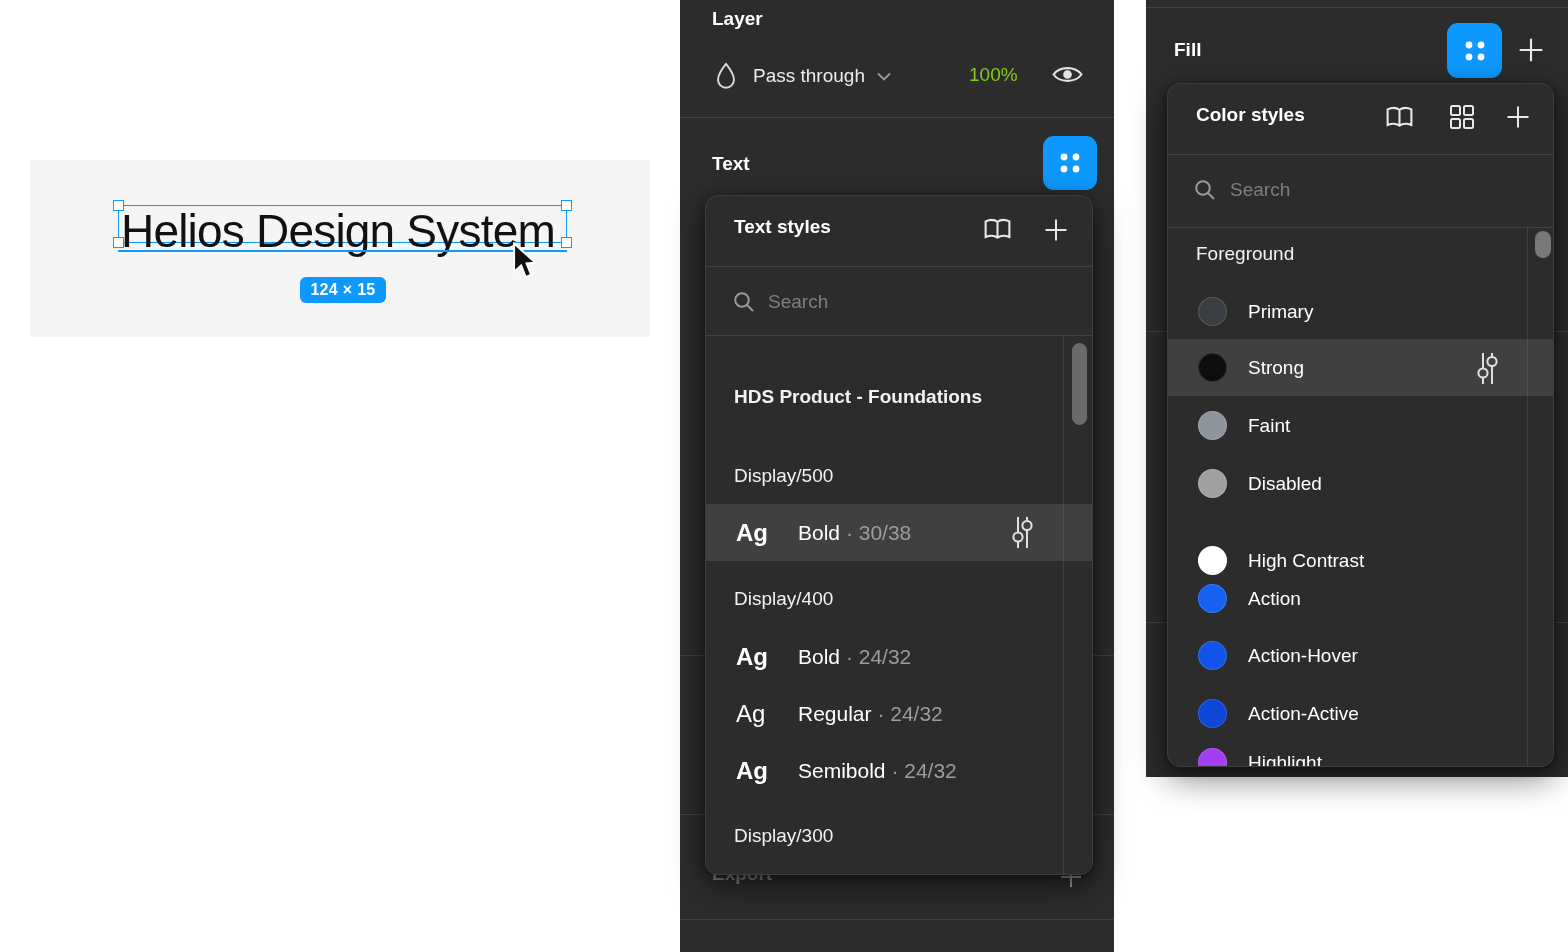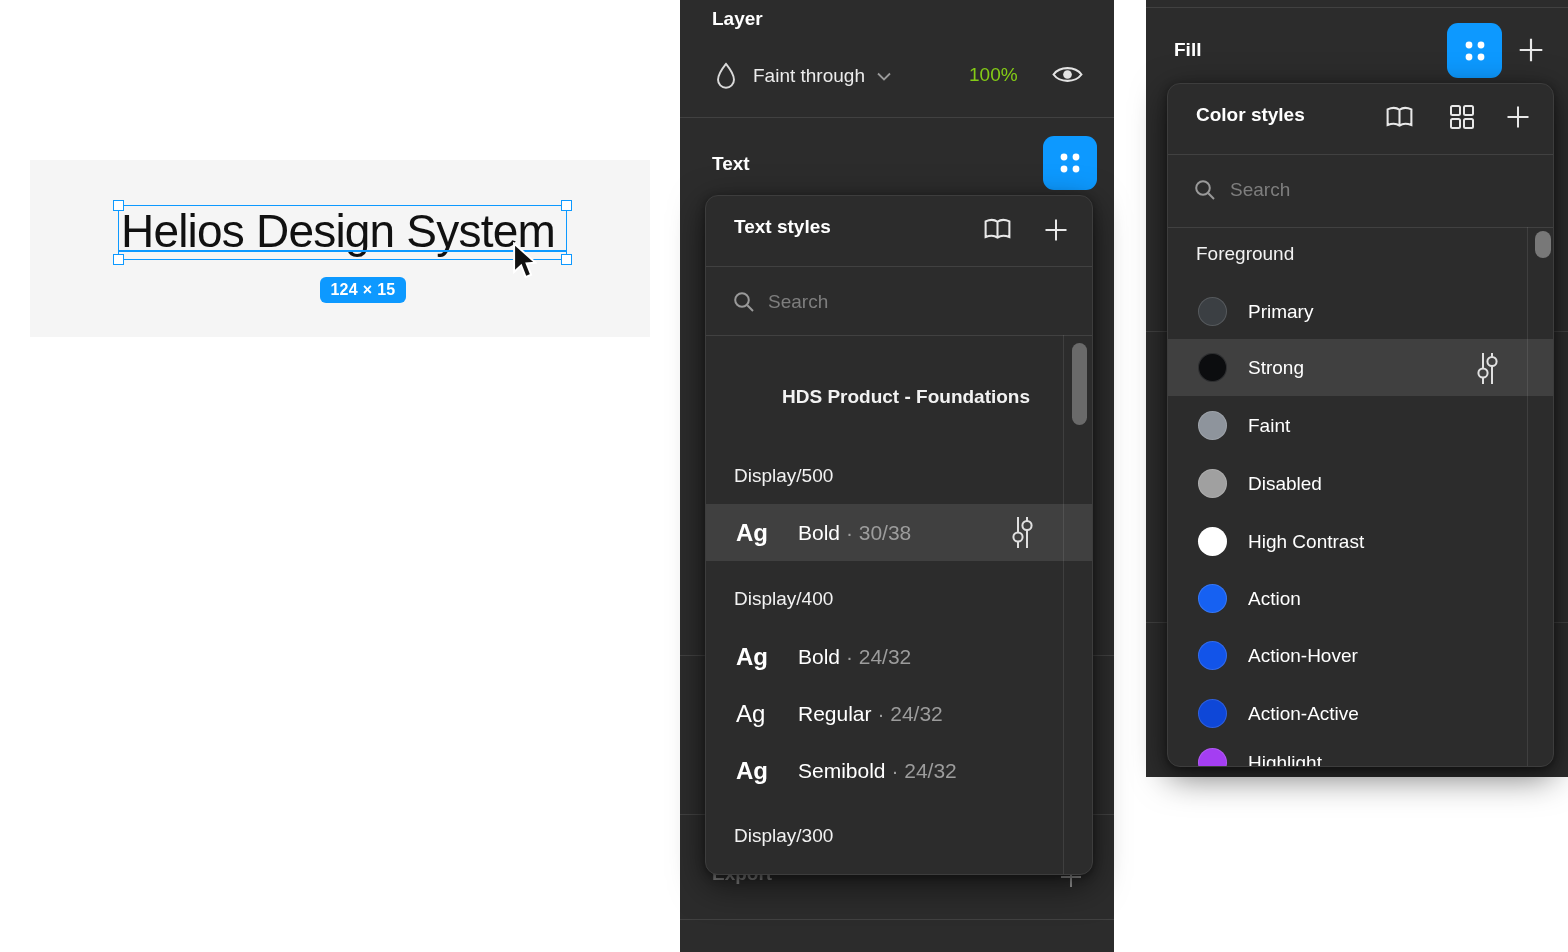--- a/index.html
+++ b/index.html
@@ -2,31 +2,31 @@
 <html><head>
 <meta charset="utf-8">
 <style>
   * { margin:0; padding:0; box-sizing:border-box; }
   html,body { width:1568px; height:952px; background:#ffffff; overflow:hidden;
     font-family:"Liberation Sans", sans-serif; }
   .abs { position:absolute; }
 
   
   .canvas { left:30px; top:160px; width:620px; height:177px; background:#f5f5f5; }
-  .selection { left:88px; top:45px; width:449px; height:55px;
+  .selection { left:88px; top:45px; width:449px; height:38px;
     border:1.5px solid #0d99ff;text-decoration:underline; }
   .sel-text { left:2px; top:-2px; width:447px; font-size:46px; letter-spacing:-0.8px;
     line-height:55px; color:#111; white-space:nowrap; }
   .baseline-line { left:-1px; top:44px; width:449px; height:2px; background:#0d99ff; }
   .handle { width:11px; height:11px; background:#fff; border:1.5px solid #0d99ff; }
   .h-tl { left:-6px; top:-6px; } .h-tr { right:-6px; top:-6px; }
   .h-bl { left:-6px; bottom:-6px; } .h-br { right:-6px; bottom:-6px; }
   .dim-badge { left:270px; top:117px; width:86px; height:26px; background:#0d99ff;
     border-radius:6px; color:#fff; font-size:16px; font-weight:700;
-    display:flex; align-items:center; justify-content:center; letter-spacing:.3px;margin-left:20px; }
+    display:flex; align-items:center; justify-content:center; letter-spacing:.3px; }
   .cursor { left:482px; top:82px; }
 
   
   .panel { background:#2c2c2c; }
   .panel-mid { left:680px; top:0; width:434px; height:952px; }
   .panel-right { left:1146px; top:0; width:422px; height:777px; }
   .divider { height:1px; background:rgba(255,255,255,0.1); left:0; right:0; }
   .sec-title { font-size:19px; font-weight:700; color:#ffffff; }
   .dim-title { color:#838383; }
 
@@ -97,21 +97,21 @@
 
 <div class="abs panel panel-mid">
   <div class="abs sec-title" style="left:32px; top:8px;">Layer</div>
 
   <div class="abs blend-icon">
     <svg width="22" height="28" viewBox="0 0 20 26">
       <path d="M10 1.8 C10 1.8 2.6 11 2.6 16.5 a7.4 7.4 0 0 0 14.8 0 C17.4 11 10 1.8 10 1.8 Z" fill="none" stroke="#d9d9d9" stroke-width="1.8"></path>
     </svg>
   </div>
   <div class="abs blend-select">
-    <span class="blend-label">Faint through</span>
+    <span class="blend-label">Pass through</span>
     <span>
       <svg width="14" height="9" viewBox="0 0 14 9">
         <path d="M1 1.5 L7 7.5 L13 1.5" fill="none" stroke="#9a9a9a" stroke-width="1.8"></path>
       </svg>
     </span>
   </div>
   <div class="abs opacity-val">100%</div>
   <div class="abs eye-btn">
     <svg width="31" height="23" viewBox="0 0 30 22">
       <path d="M1.5 11 C7.5 2.8 22.5 2.8 28.5 11 C22.5 19.2 7.5 19.2 1.5 11 Z" fill="none" stroke="#e3e3e3" stroke-width="2"></path>
@@ -158,21 +158,21 @@
 
   <div class="abs search-icon">
     <svg width="22" height="22" viewBox="0 0 22 22">
       <circle cx="9" cy="9" r="6.8" fill="none" stroke="#9a9a9a" stroke-width="2"></circle>
       <path d="M14.3 14.3 L20 20" stroke="#9a9a9a" stroke-width="2"></path>
     </svg>
   </div>
   <input class="abs search-input" placeholder="Search" style="">
   <div class="abs divider" style="top:139px;"></div>
 
-  <div class="abs row" style="top:181px; height:40px;margin-left:48px;">
+  <div class="abs row" style="top:181px; height:40px;">
     <span class="abs grp-label grp-label-bold">HDS Product - Foundations</span>
   </div>
 
   <div class="abs row" style="top:260px; height:40px;">
     <span class="abs grp-label">Display/500</span>
   </div>
 
   <div class="abs row row-sel" style="top:308px; height:57px;">
     <span class="ag ag-700">Ag</span>
     <span class="style-name">
@@ -293,21 +293,21 @@
     </span>
   </div>
   <div class="abs row" style="top:313px; height:57px;padding-left:9px;">
     <span class="swatch" style="background-color: rgb(142, 148, 156);"></span>
     <span class="swatch-label">Faint</span>
   </div>
   <div class="abs row" style="top:371px; height:57px;">
     <span class="swatch" style="background-color: rgb(160, 160, 160);"></span>
     <span class="swatch-label">Disabled</span>
   </div>
-  <div class="abs row" style="top:429px; height:57px;">
+  <div class="abs row" style="top:448px; height:57px;">
     <span class="swatch" style="background-color: rgb(255, 255, 255);"></span>
     <span class="swatch-label">High Contrast</span>
   </div>
   <div class="abs row" style="top:486px; height:57px;">
     <span class="swatch" style="background-color: rgb(22, 97, 242);"></span>
     <span class="swatch-label">Action</span>
   </div>
   <div class="abs row" style="top:543px; height:57px;">
     <span class="swatch" style="background-color: rgb(18, 84, 233);"></span>
     <span class="swatch-label">Action-Hover</span>

